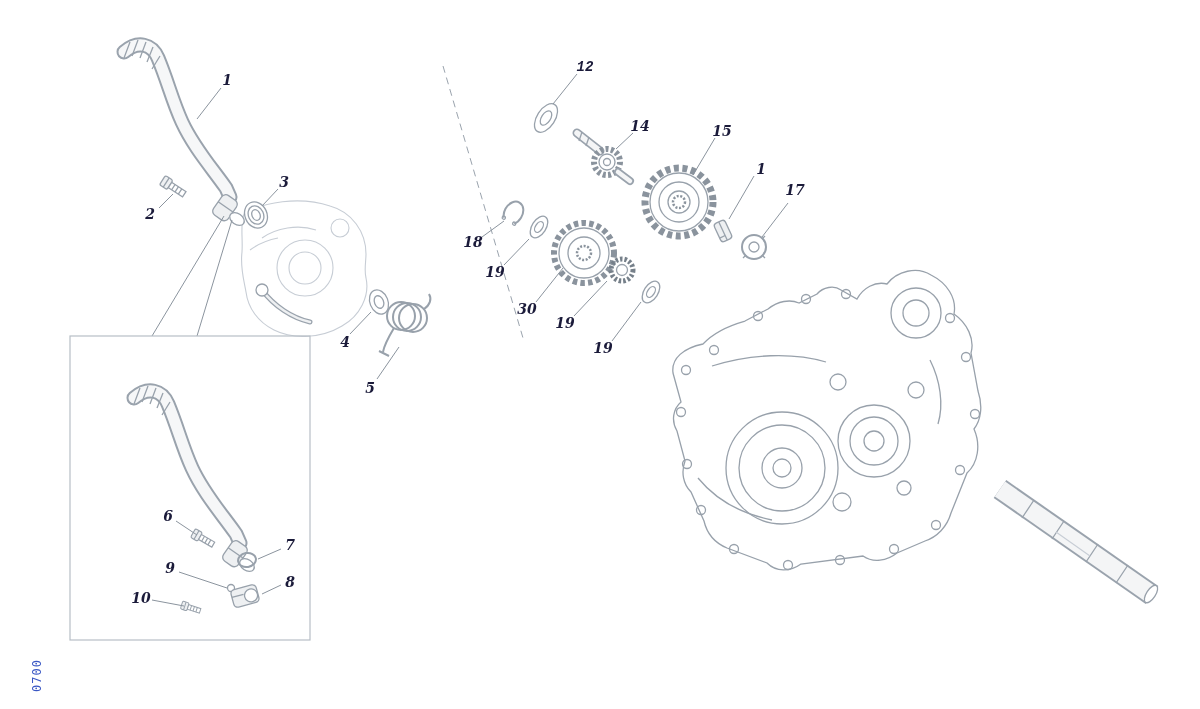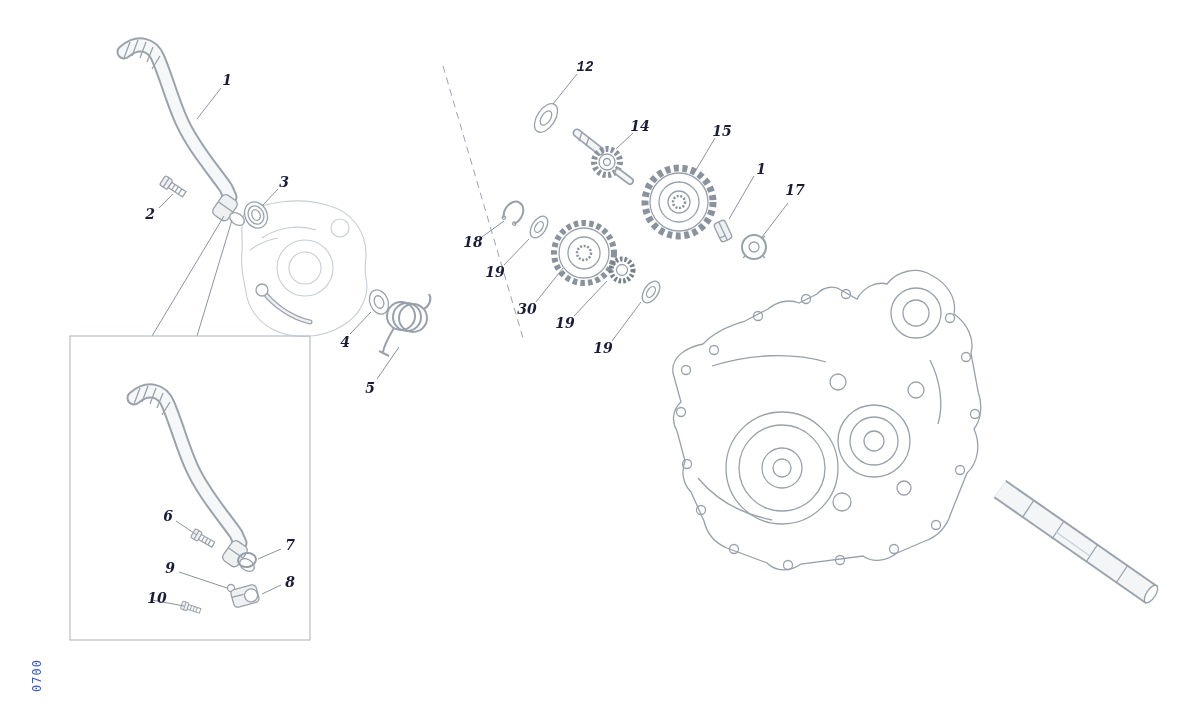--- a/index.html
+++ b/index.html
@@ -260,21 +260,21 @@
 
 <span class="callout" style="left:227px;top:80px;">1</span>
 <span class="callout" style="left:150px;top:214px;">2</span>
 <span class="callout" style="left:284px;top:182px;">3</span>
 <span class="callout" style="left:345px;top:342px;">4</span>
 <span class="callout" style="left:370px;top:388px;">5</span>
 <span class="callout" style="left:168px;top:516px;">6</span>
 <span class="callout" style="left:290px;top:545px;">7</span>
 <span class="callout" style="left:290px;top:582px;">8</span>
 <span class="callout" style="left:170px;top:568px;">9</span>
-<span class="callout" style="left:141px;top:598px;margin-left:16px;">10</span>
+<span class="callout" style="left:141px;top:598px;">10</span>
 <span class="callout" style="left:585px;top:67px;font-family:Liberation Mono, monospace;">12</span>
 <span class="callout" style="left:640px;top:126px;">14</span>
 <span class="callout" style="left:722px;top:131px;">15</span>
 <span class="callout" style="left:761px;top:169px;">1</span>
 <span class="callout" style="left:795px;top:190px;">17</span>
 <span class="callout" style="left:473px;top:242px;">18</span>
 <span class="callout" style="left:495px;top:272px;">19</span>
 <span class="callout" style="left:527px;top:309px;">30</span>
 <span class="callout" style="left:565px;top:323px;">19</span>
 <span class="callout" style="left:603px;top:348px;">19</span>

